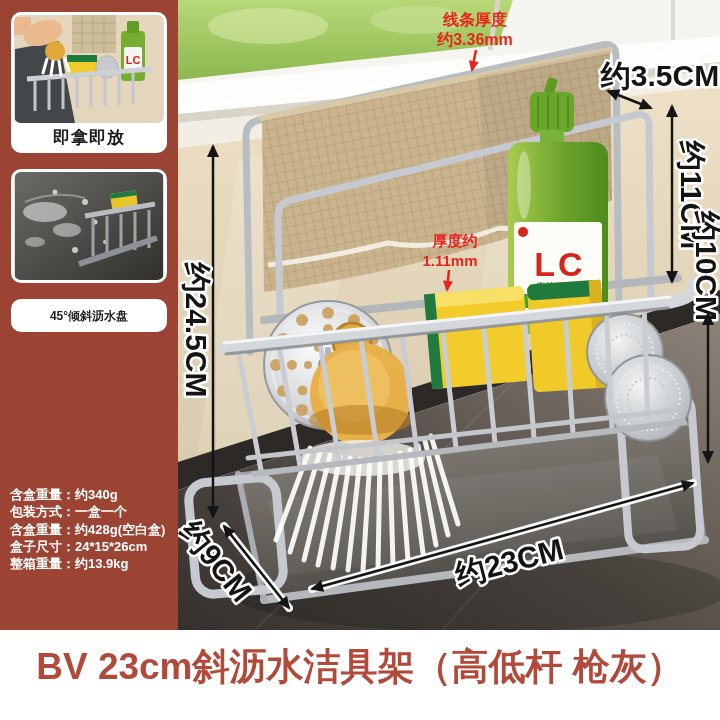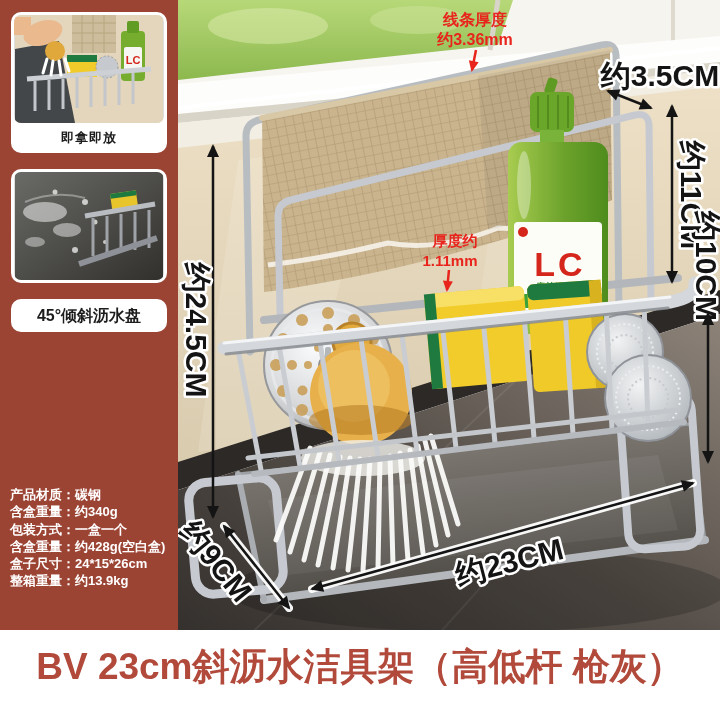--- a/index.html
+++ b/index.html
@@ -8,22 +8,22 @@
   .page{position:relative;width:720px;height:720px;overflow:hidden;background:#fff;}
 
   
   .sidebar{position:absolute;left:0;top:0;width:178px;height:646px;background:#9c4434;}
   .card{position:relative;margin:0 auto 16px auto;width:156px;background:#ffffff;border-radius:10px;padding:3px;}
   .card:first-child{margin-top:12px;}
   .card-img{border-radius:7px;overflow:hidden;display:block;height:108px;background:#ddd;}
   .card-img svg{display:block;}
   .card-caption{margin-top:2px;height:25px;background:#ffffff;border-radius:6px;
     display:flex;align-items:center;justify-content:center;
-    font-size:13px;font-weight:700;color:#1c1c1c;letter-spacing:1px;white-space:nowrap;}
-  .card-caption.small{font-size:16px;letter-spacing:0;}
+    font-size:17px;font-weight:700;color:#1c1c1c;letter-spacing:1px;white-space:nowrap;}
+  .card-caption.small{font-size:12px;letter-spacing:0;}
 
   .specs{position:absolute;left:10px;right:2px;top:486px;color:#ffffff;}
   .spec-row{display:flex;font-size:13px;font-weight:700;line-height:17.3px;white-space:nowrap;}
   .spec-label{flex:0 0 auto;}
   .spec-value{flex:0 0 auto;}
 
   
   .photo{position:absolute;left:178px;top:0;width:542px;height:646px;}
   .photo svg{display:block;}
   svg text{font-family:"Liberation Sans","DejaVu Sans",sans-serif;}
@@ -94,24 +94,20 @@
           <line x1="64" y1="92" x2="142" y2="66" stroke="#8e9298" stroke-width="6"></line>
         </svg>
       </span>
     </div>
 
     <div class="card">
       <div class="card-caption small">45°倾斜沥水盘</div>
     </div>
 
     <div class="specs">
-      <div class="spec-row">
-        <span class="spec-label">产品材质：</span>
-        <span class="spec-value">碳钢</span>
-      </div>
       <div class="spec-row">
         <span class="spec-label">含盒重量：</span>
         <span class="spec-value">约340g</span>
       </div>
       <div class="spec-row">
         <span class="spec-label">包装方式：</span>
         <span class="spec-value">一盒一个</span>
       </div>
       <div class="spec-row">
         <span class="spec-label">含盒重量：</span>

